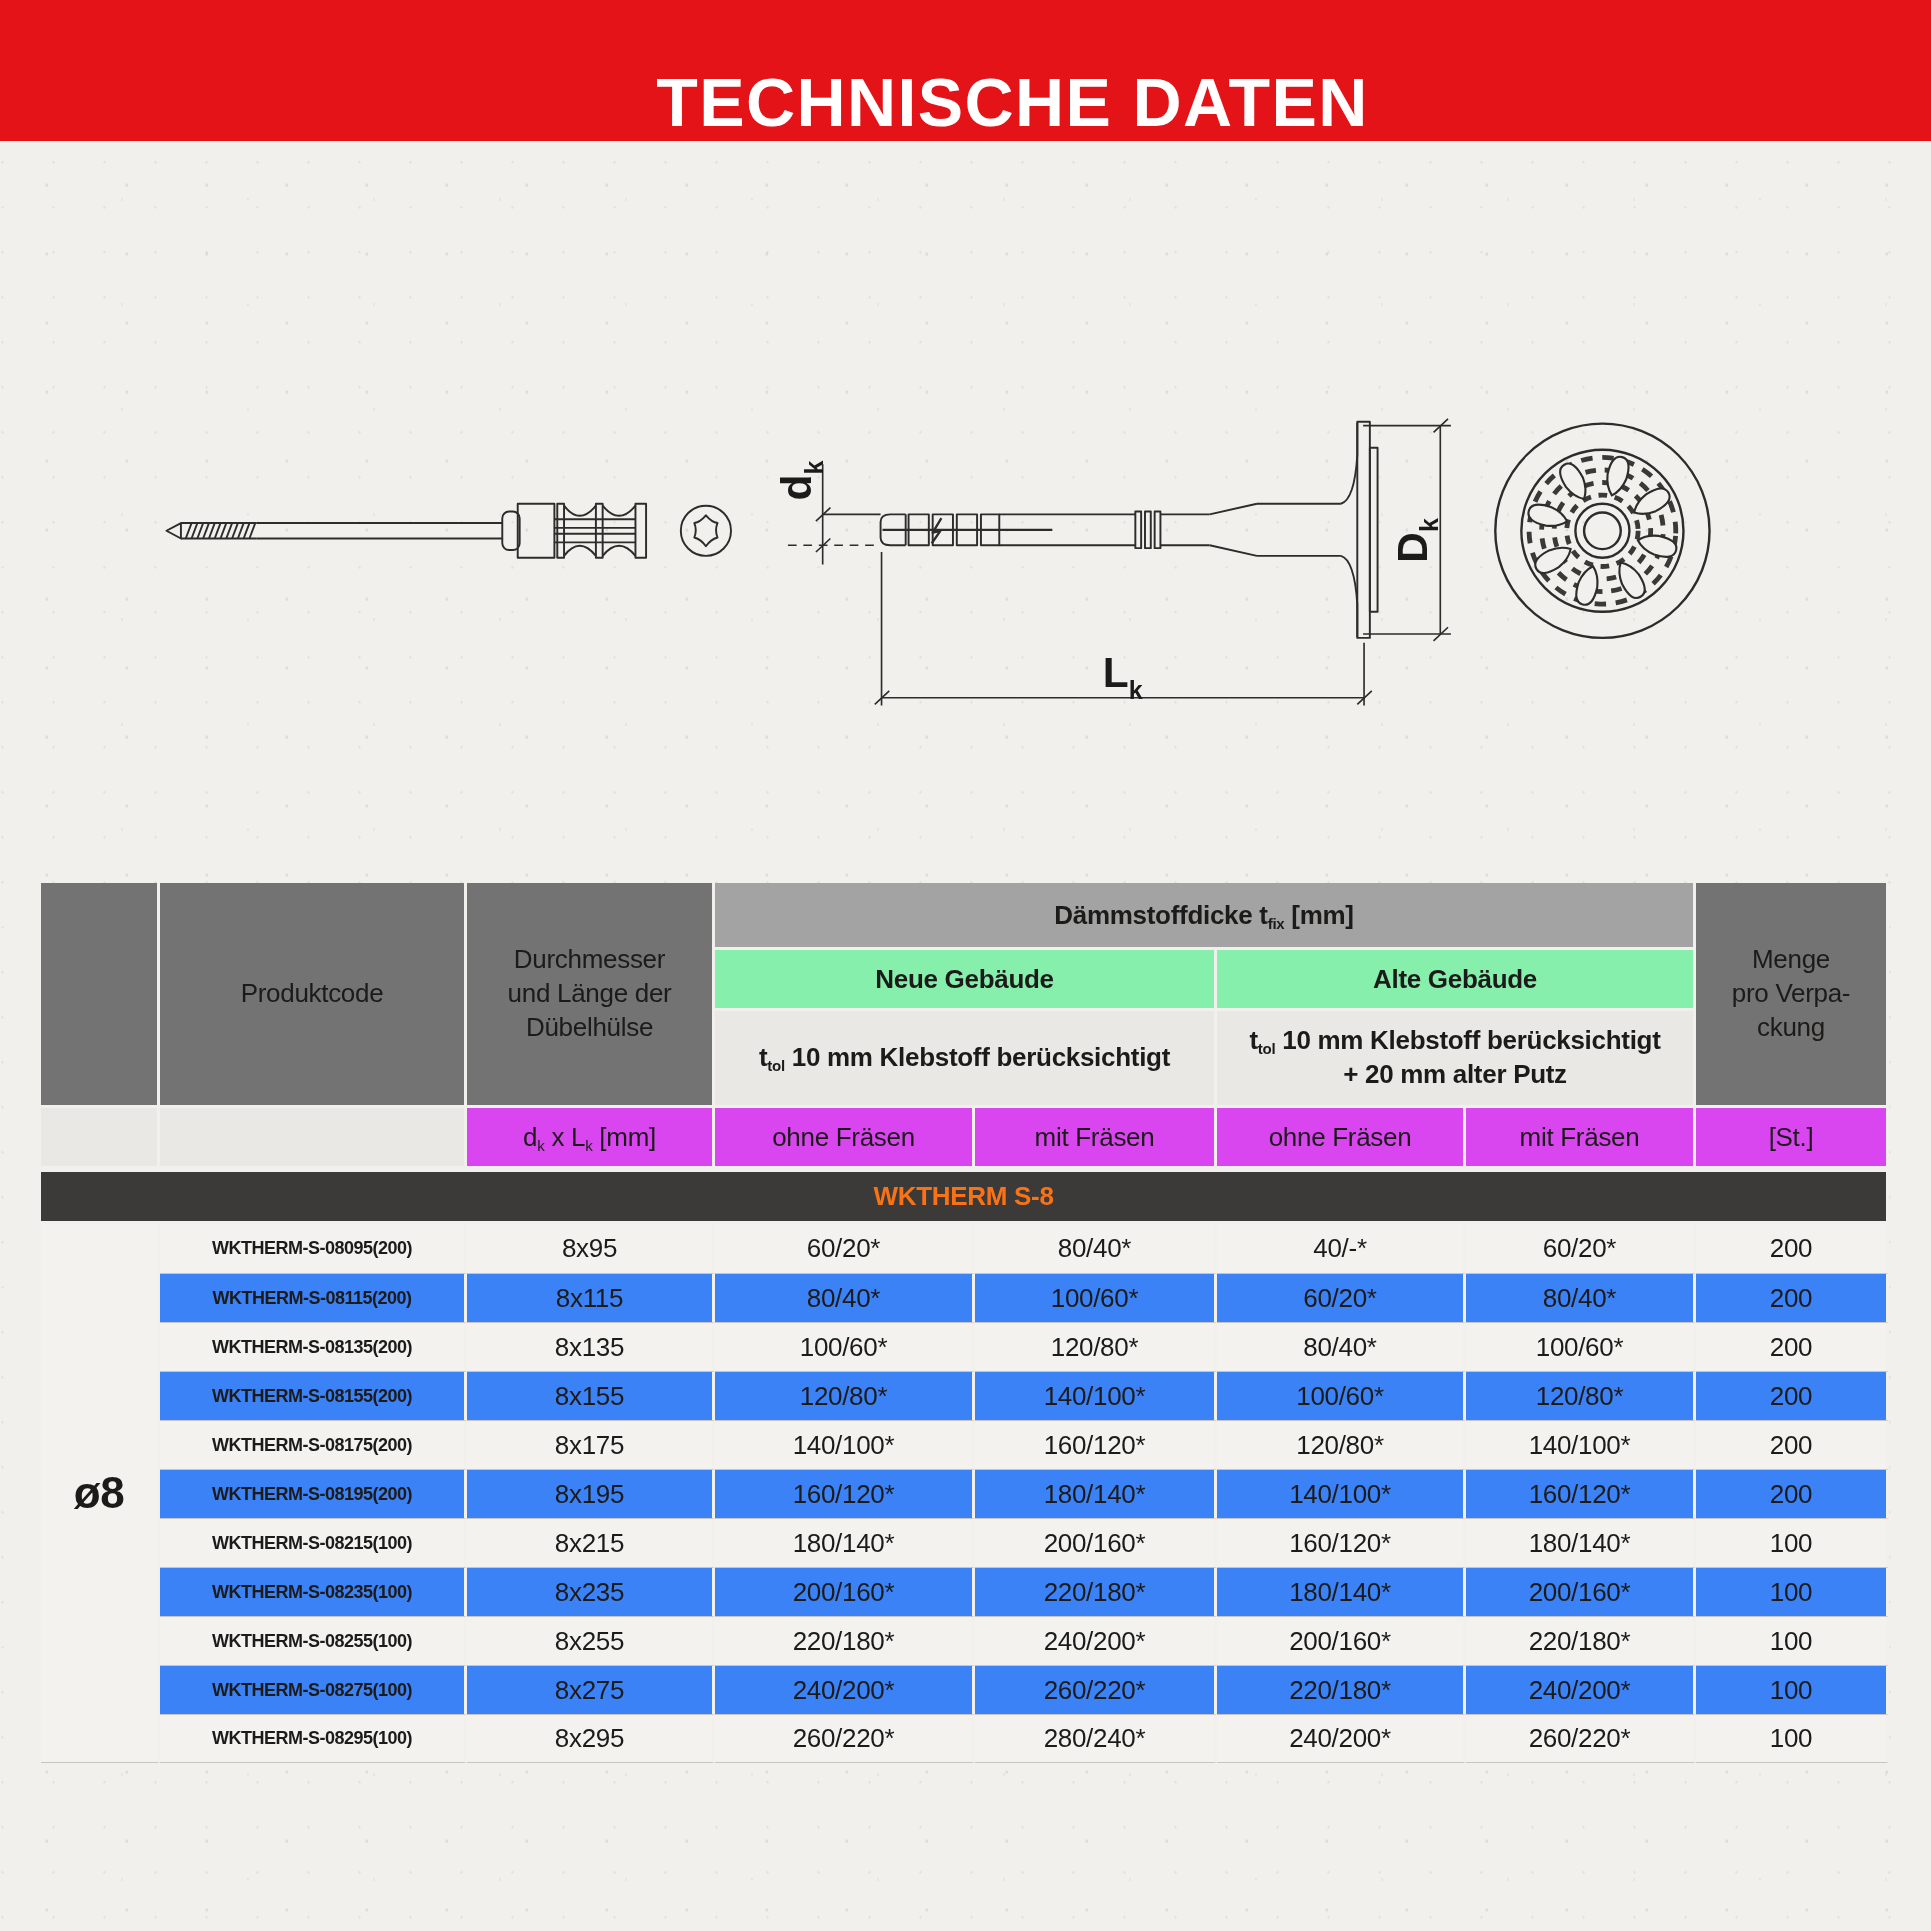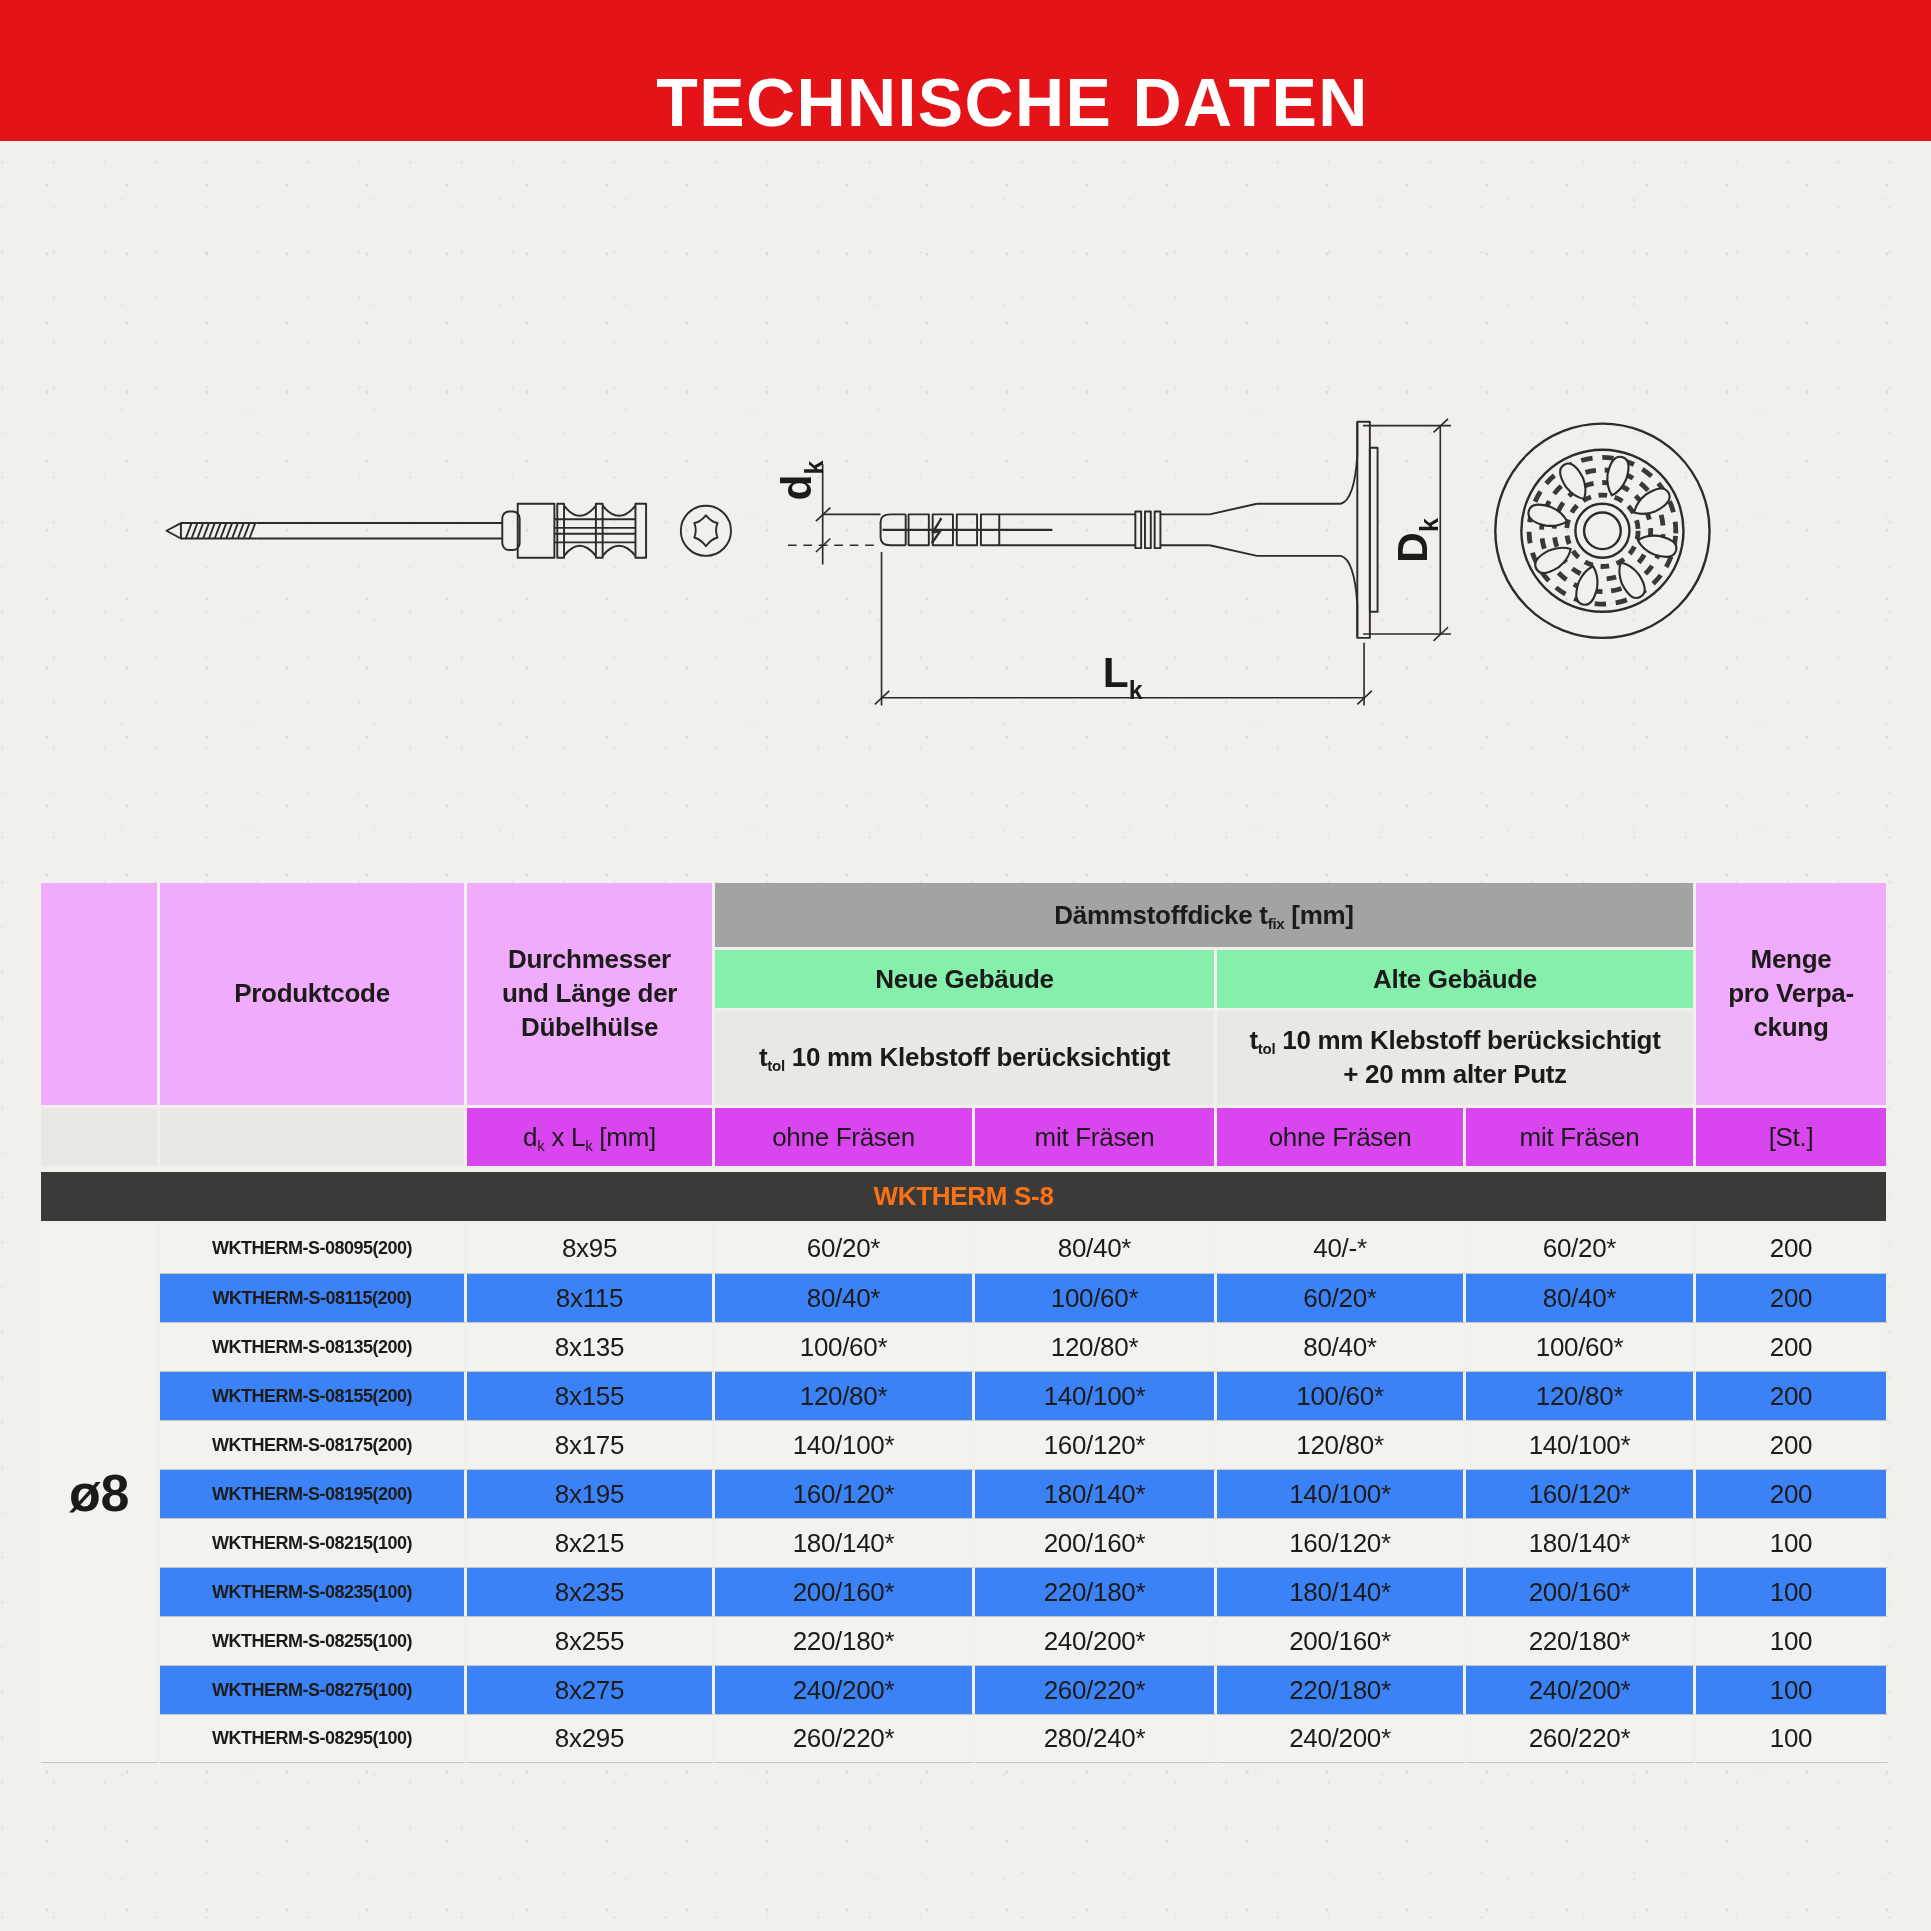--- a/index.html
+++ b/index.html
@@ -34,33 +34,33 @@
   .tbl td{
     box-sizing:border-box;padding:0 3.9px;text-align:center;vertical-align:middle;
     font-size:26px;letter-spacing:-0.3px;overflow:hidden;
     border-right:3.9px solid #f1f0ed;
   }
   .gapB{border-bottom:3.9px solid #f1f0ed;}
   .hA{background:#a3a3a3;font-weight:700;height:67px;font-size:27px;}
   .hB{background:#86efac;font-weight:700;height:61px;font-size:27px;}
   .hC{background:#e9e8e5;font-weight:700;height:97px;line-height:1.3;font-size:26px;}
   .hD{background:#d946ef;height:61px;}
-  .hSide{background:#f0abfc;font-weight:700;line-height:1.3;font-size:27px;}
+  .hSide{background:#737373;font-weight:400;line-height:1.3;font-size:27px;}
   .hSideD{background:#e9e8e5;height:61px;}
   .band-cell{
     background:var(--dark,#3c3a39);color:#f97316;font-weight:700;height:55px;
     border-top:3.9px solid #f1f0ed;border-bottom:3.9px solid #f1f0ed;border-right:none;
     font-size:28px;letter-spacing:0.5px;
   }
   tbody.rows tr{height:49px;}
   tr.odd td{background:#f3f2ef;}
   tr.even td{background:#3b82f6;}
   .bline td{border-top:1.9px solid #c6c5c3;}
   tr.last td{border-bottom:1.9px solid #c6c5c3;}
-  td.dia{background:#f3f2ef;font-weight:700;font-size:52px;border-bottom:1.9px solid #c6c5c3;}
+  td.dia{background:#f3f2ef;font-weight:700;font-size:44px;border-bottom:1.9px solid #c6c5c3;}
   td.code{font-weight:700;font-size:18px;letter-spacing:-0.5px;}
   sub{font-size:0.58em;vertical-align:-0.35em;line-height:0;}
 </style>
 </head>
 <body style="background-color: rgb(241, 240, 237);">
 
 <header class="banner">
   <h1>TECHNISCHE DATEN</h1>
 </header>
 

